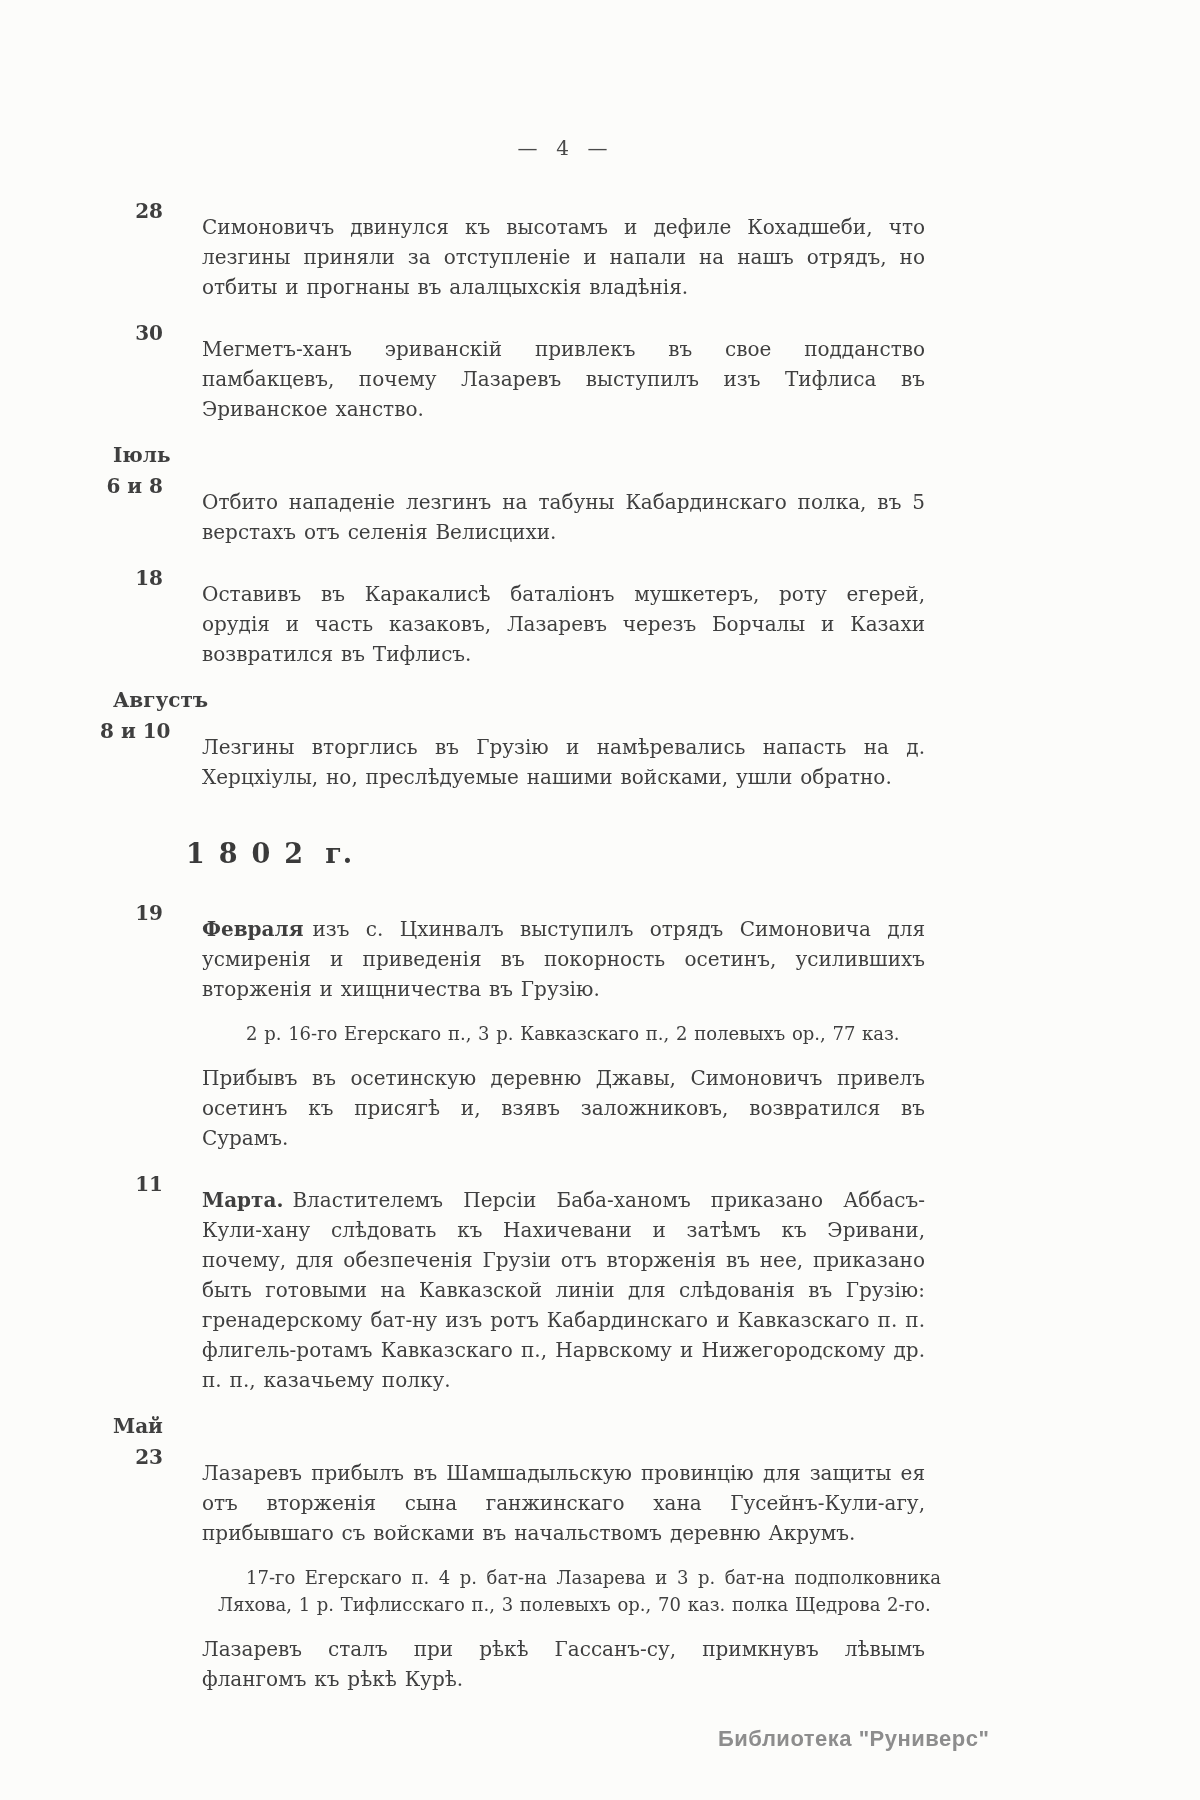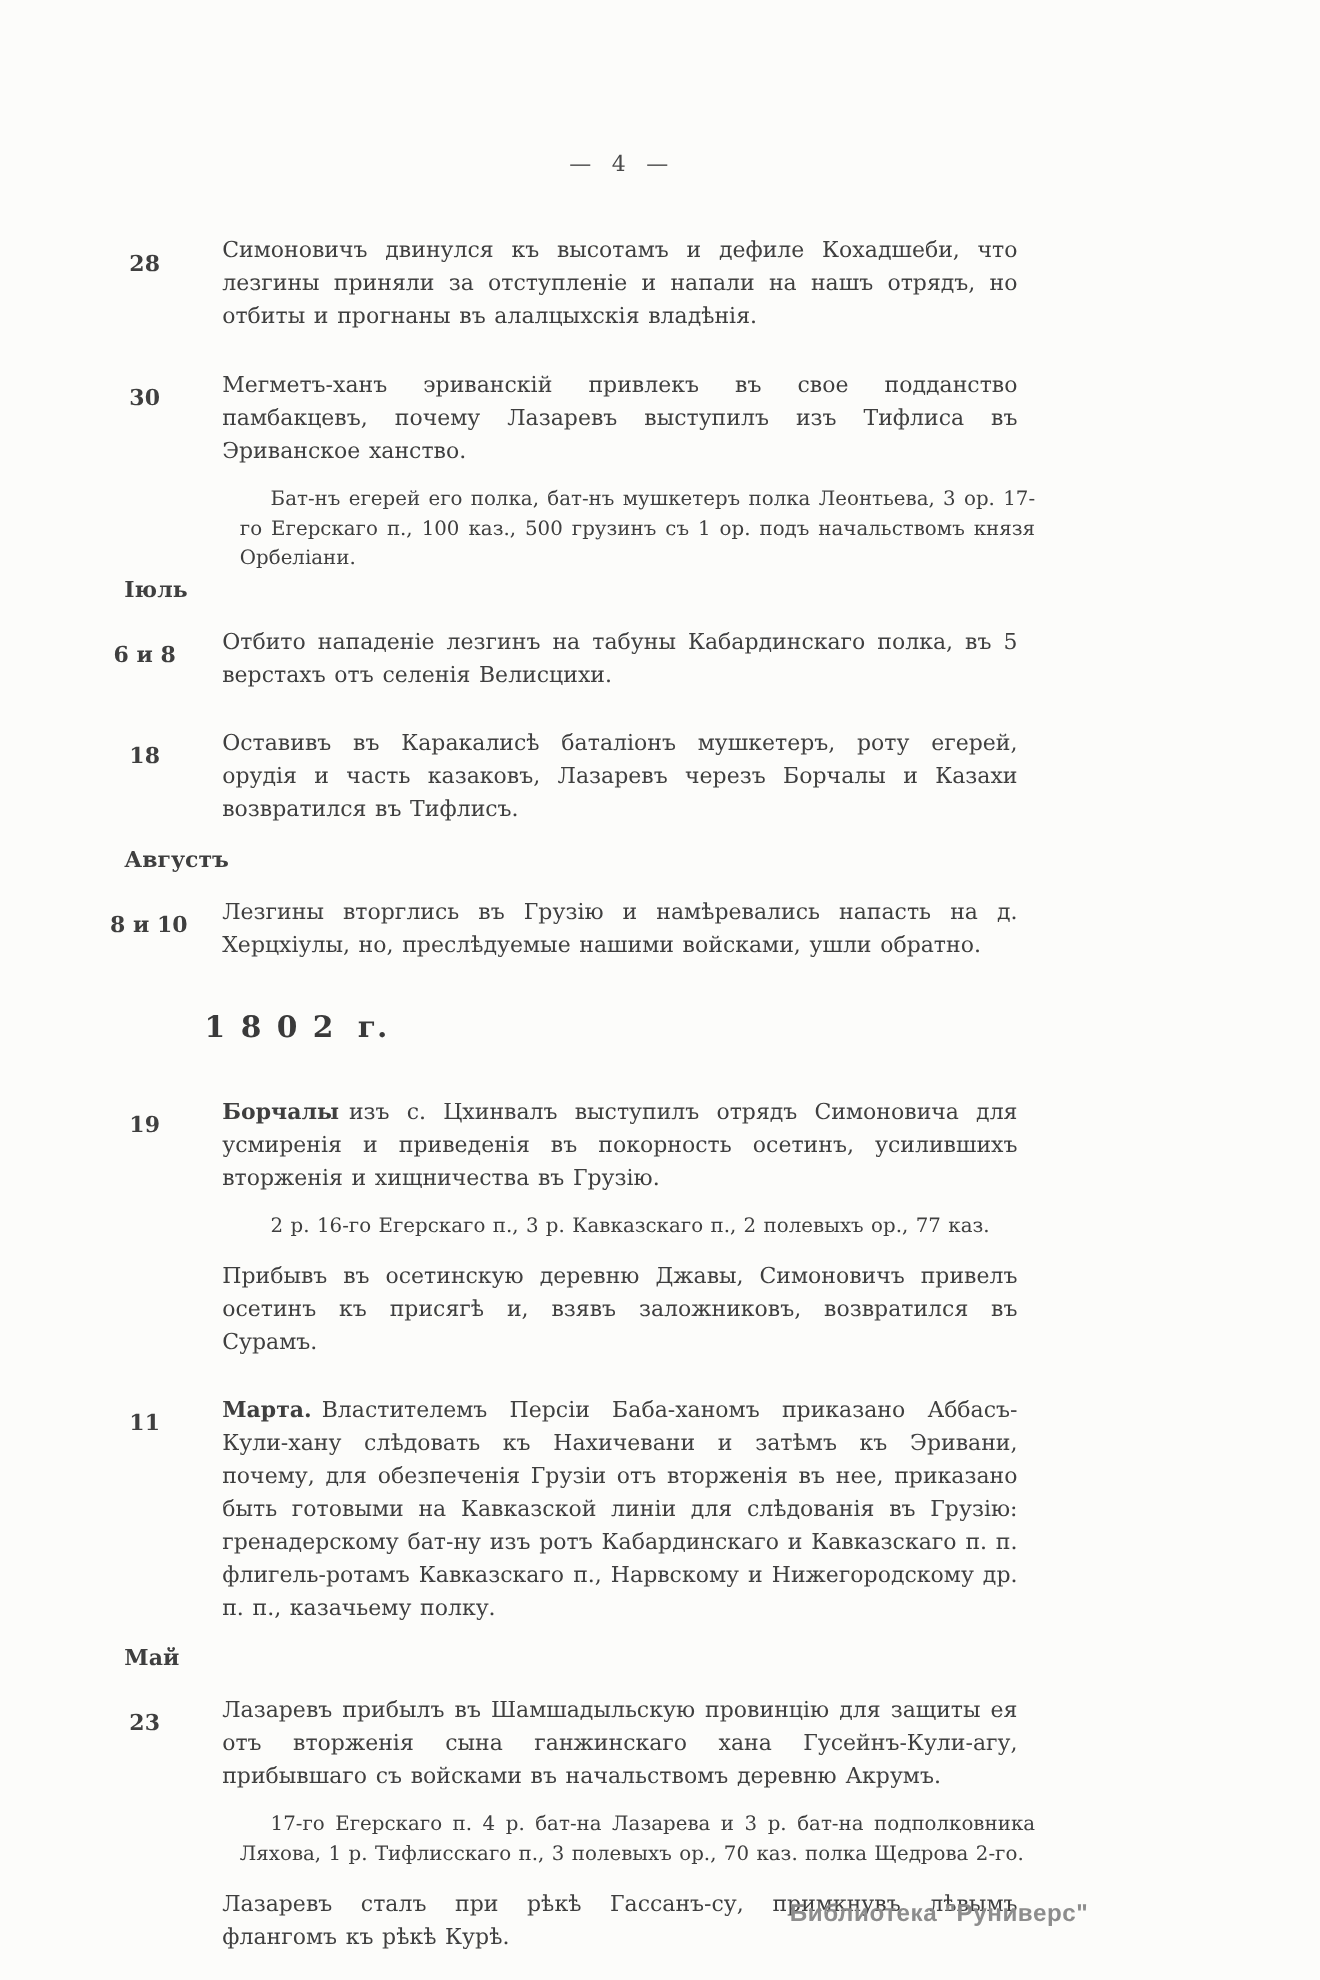--- a/index.html
+++ b/index.html
@@ -32,26 +32,25 @@
     white-space: pre;
   }
   .entries { }
   .entry-row {
     display: flex;
     align-items: flex-start;
   }
   .entry-date {
     flex: 0 0 63px;
     width: 63px;
-    text-align: center;
+    text-align: right;
     font-weight: bold;
     font-size: 20px;
     line-height: 30px;
     white-space: nowrap;
-    margin-top: 28px;
   }
   .entry-body {
     flex: 0 0 755px;
     width: 755px;
     margin-left: 23px;
   }
   .entry-text {
     margin: 16px;
     font-size: 20px;
     line-height: 30px;
@@ -112,21 +111,20 @@
         <div class="entry-row">
           <div class="entry-date">28</div>
           <div class="entry-body">
             <p class="entry-text">Симоновичъ двинулся къ высотамъ и дефиле Кохадшеби, что лезгины приняли за отступленіе и напали на нашъ отрядъ, но отбиты и прогнаны въ алалцыхскія владѣнія.</p>
           </div>
         </div>
         <div class="entry-row">
           <div class="entry-date">30</div>
           <div class="entry-body">
             <p class="entry-text">Мегметъ-ханъ эриванскій привлекъ въ свое подданство памбакцевъ, почему Лазаревъ выступилъ изъ Тифлиса въ Эриванское ханство.</p>
-            <p class="entry-note">Бат-нъ егерей его полка, бат-нъ мушкетеръ полка Леонтьева, 3 ор. 17-го Егерскаго п., 100 каз., 500 грузинъ съ 1 ор. подъ начальствомъ князя Орбеліани.</p>
           </div>
         </div>
         <div class="month-label">Іюль</div>
         <div class="entry-row">
           <div class="entry-date">6 и 8</div>
           <div class="entry-body">
             <p class="entry-text">Отбито нападеніе лезгинъ на табуны Кабардинскаго полка, въ 5 верстахъ отъ селенія Велисцихи.</p>
           </div>
         </div>
         <div class="entry-row">
@@ -139,21 +137,21 @@
         <div class="entry-row">
           <div class="entry-date">8 и 10</div>
           <div class="entry-body">
             <p class="entry-text">Лезгины вторглись въ Грузію и намѣревались напасть на д. Херцхіулы, но, преслѣдуемые нашими войсками, ушли обратно.</p>
           </div>
         </div>
         <div class="year-heading"><span class="year-digits">1802</span><span class="year-suffix">г.</span></div>
         <div class="entry-row">
           <div class="entry-date">19</div>
           <div class="entry-body">
-            <p class="entry-text"><span class="entry-lead">Борчалы</span><span>изъ с. Цхинвалъ выступилъ отрядъ Симоновича для усмиренія и приведенія въ покорность осетинъ, усилившихъ вторженія и хищничества въ Грузію.</span></p>
+            <p class="entry-text"><span class="entry-lead">Февраля</span><span>изъ с. Цхинвалъ выступилъ отрядъ Симоновича для усмиренія и приведенія въ покорность осетинъ, усилившихъ вторженія и хищничества въ Грузію.</span></p>
             <p class="entry-note">2 р. 16-го Егерскаго п., 3 р. Кавказскаго п., 2 полевыхъ ор., 77 каз.</p>
             <p class="entry-text">Прибывъ въ осетинскую деревню Джавы, Симоновичъ привелъ осетинъ къ присягѣ и, взявъ заложниковъ, возвратился въ Сурамъ.</p>
           </div>
         </div>
         <div class="entry-row">
           <div class="entry-date">11</div>
           <div class="entry-body">
             <p class="entry-text"><span class="entry-lead">Марта.</span><span>Властителемъ Персіи Баба-ханомъ приказано Аббасъ-Кули-хану слѣдовать къ Нахичевани и затѣмъ къ Эривани, почему, для обезпеченія Грузіи отъ вторженія въ нее, приказано быть готовыми на Кавказской линіи для слѣдованія въ Грузію: гренадерскому бат-ну изъ ротъ Кабардинскаго и Кавказскаго п. п. флигель-ротамъ Кавказскаго п., Нарвскому и Нижегородскому др. п. п., казачьему полку.</span></p>
           </div>
         </div>

